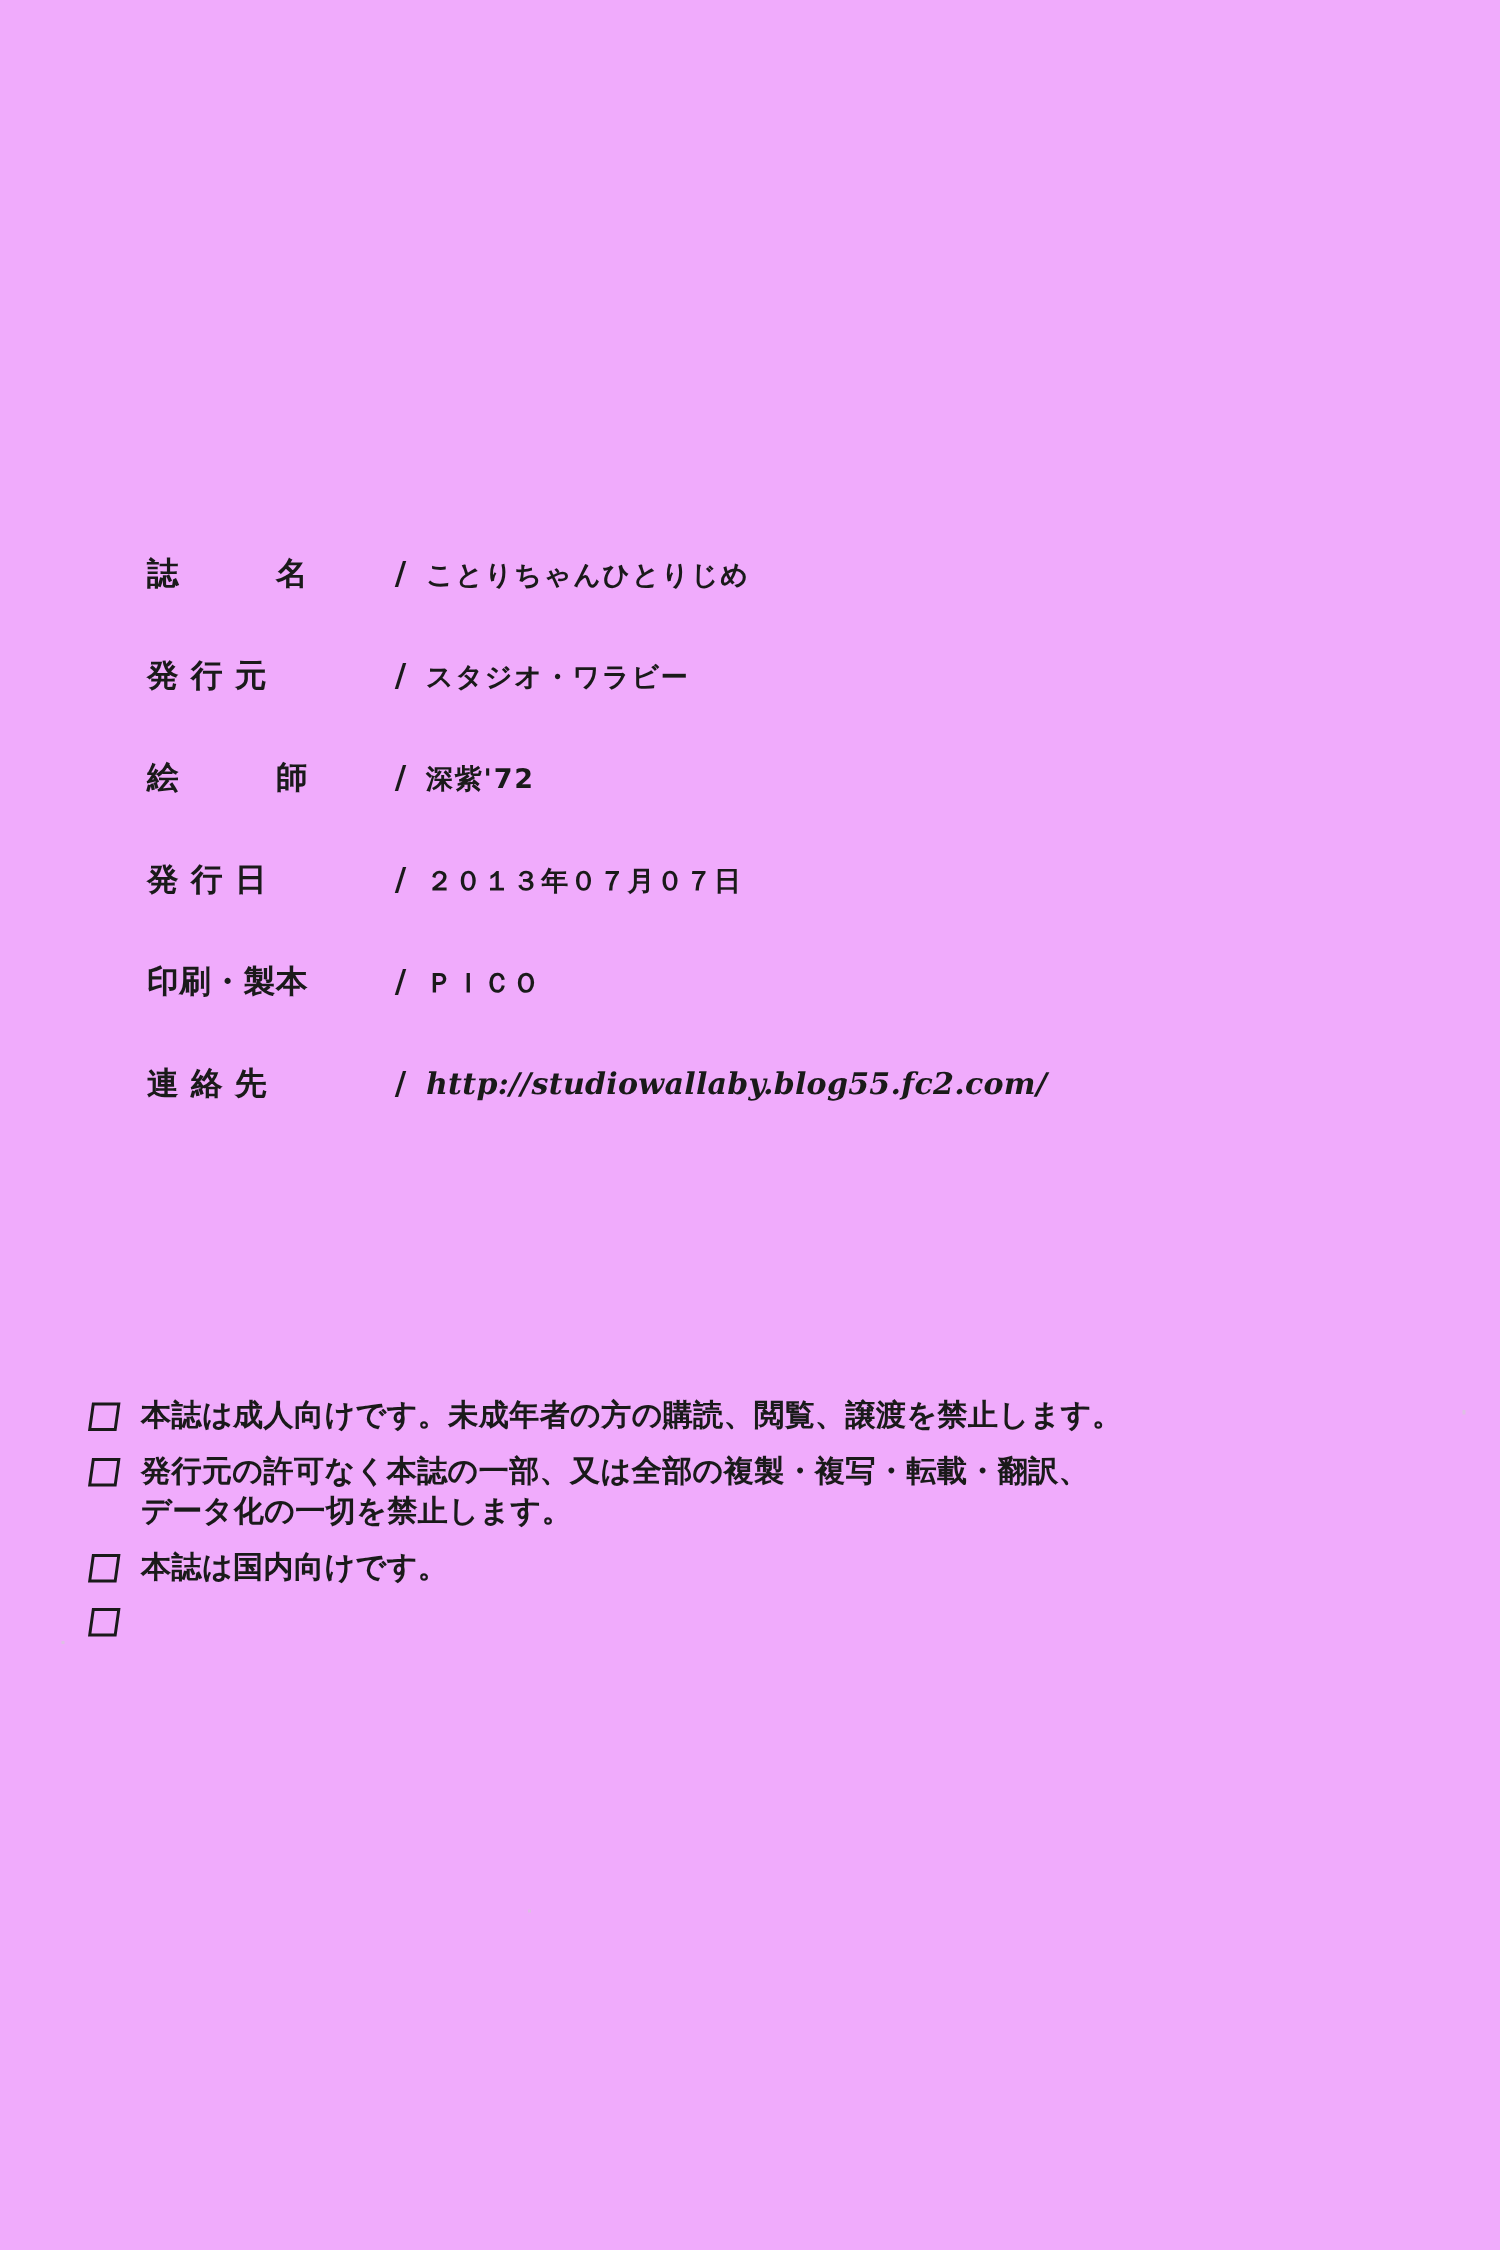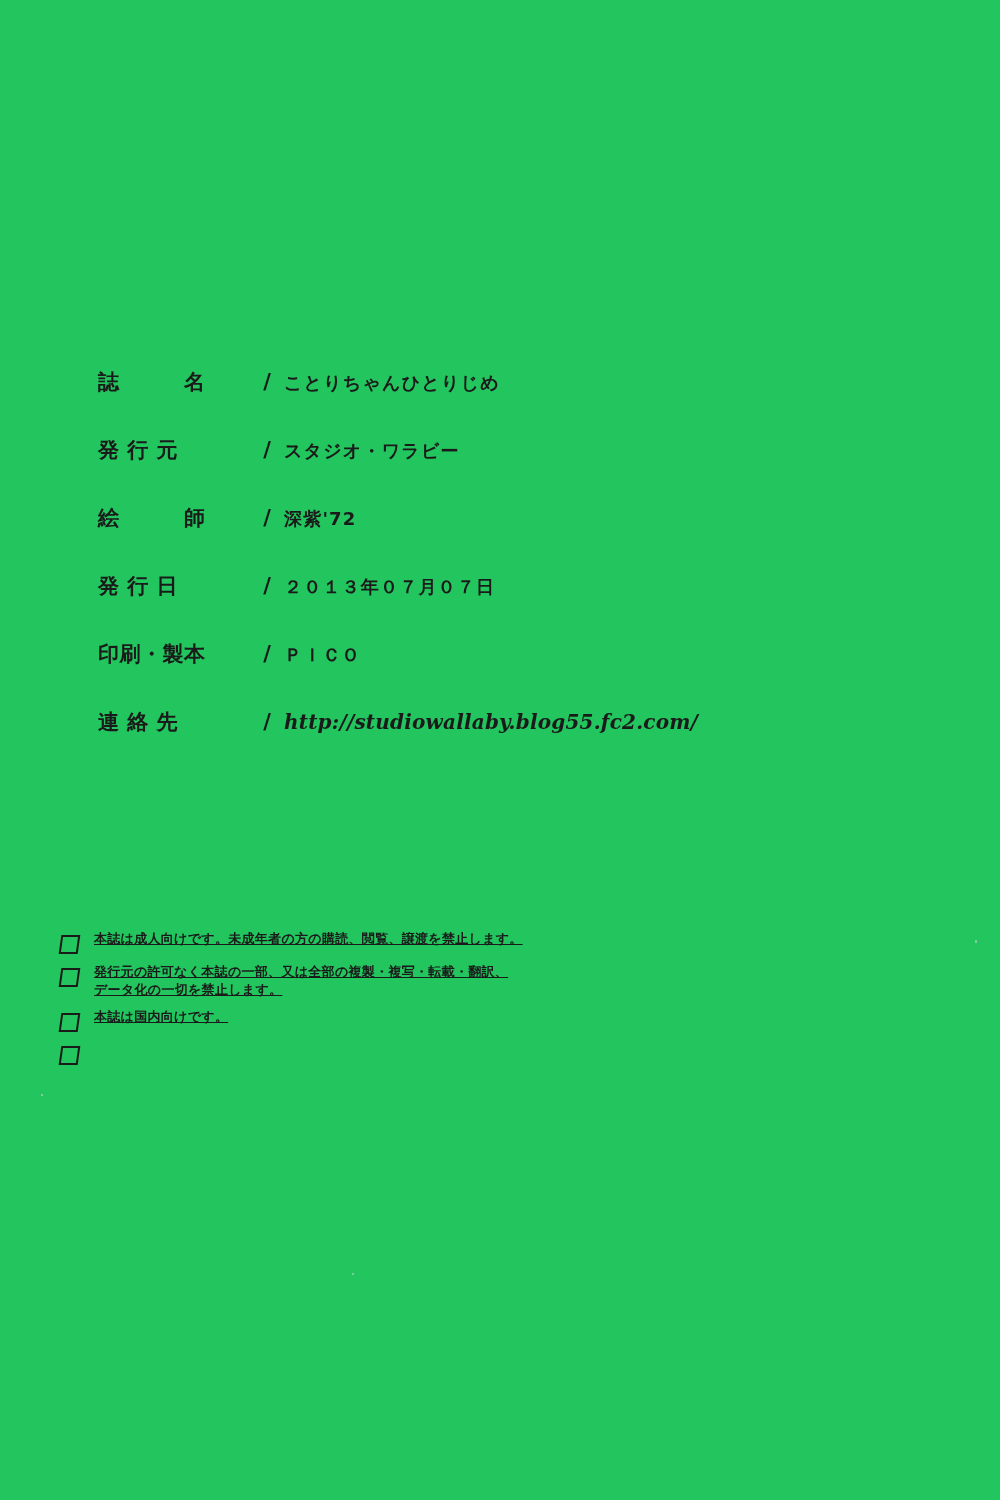--- a/index.html
+++ b/index.html
@@ -11,21 +11,21 @@
     width: 1000px;
     height: 1500px;
     position: relative;
     font-family: "DejaVu Sans", sans-serif;
     color: #1a1a1a;
     overflow: hidden;
   }
   .page {
     position: absolute;
     inset: 0;
-    background: #22c55e;
+    background: #f0abfc;
   }
 
   
   .colophon {
     position: absolute;
     left: 98px;
     top: 368px;
     width: 820px;
   }
   .colo-row {
@@ -89,25 +89,24 @@
   .notice-box {
     flex: 0 0 auto;
     width: 15px;
     height: 15px;
     border: 2px solid #1a1a1a;
     margin-right: 15px;
     margin-top: 5px;
     transform: skewX(-8deg);
   }
   .notice-text {
-    font-size: 13px;
+    font-size: 20px;
     font-weight: 700;
     line-height: 1.38;
     letter-spacing: 0.3px;
-    text-decoration: underline;
   }
 
   
   .speck {
     position: absolute;
     background: #cfcfcf;
     opacity: 0.55;
   }
 </style>
 </head>

